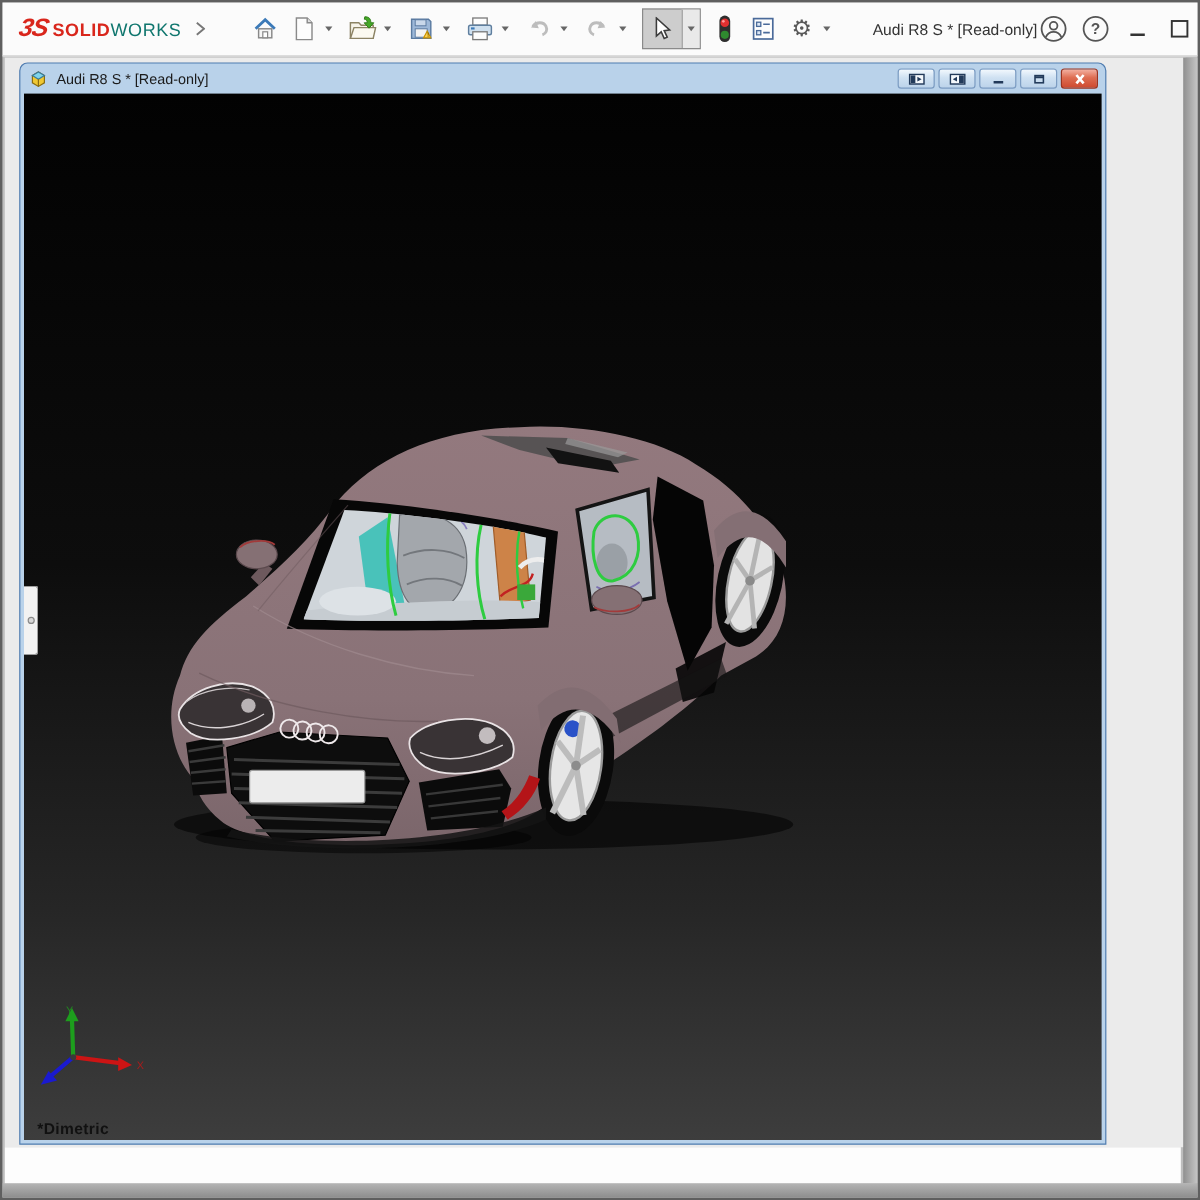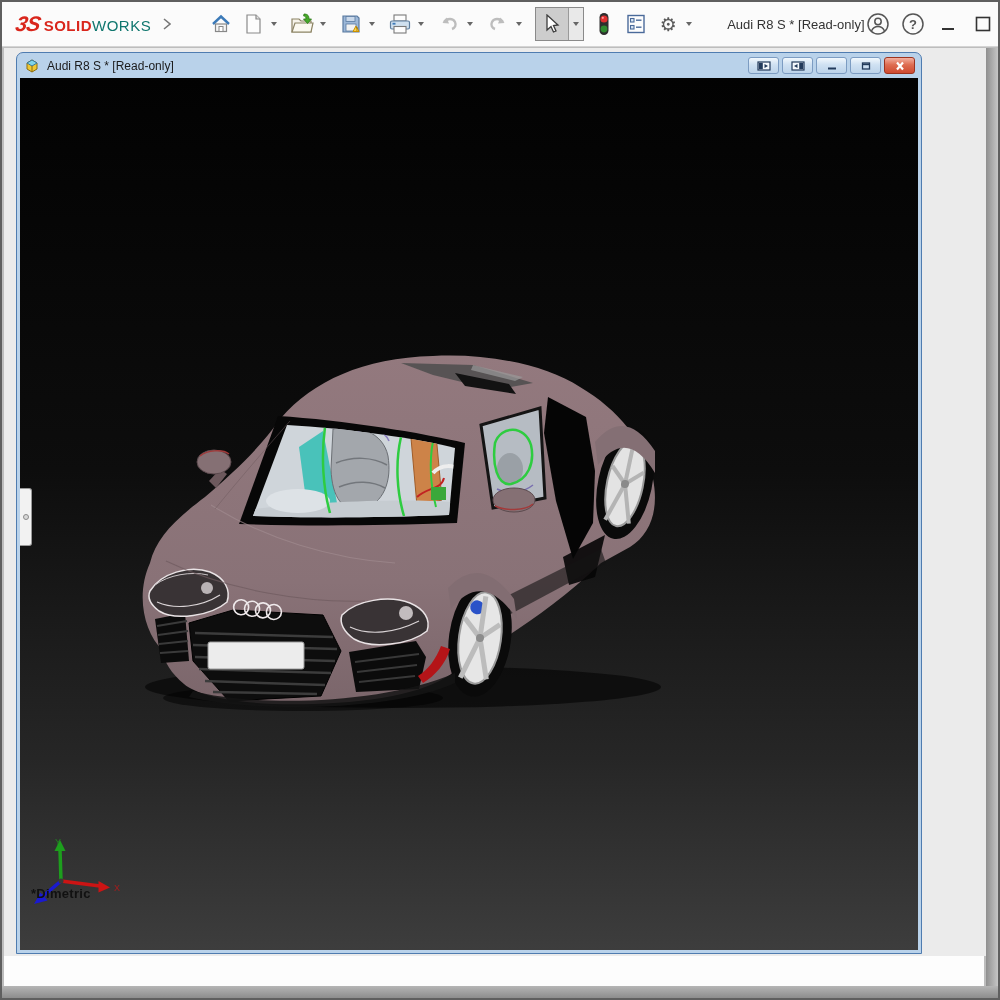--- a/index.html
+++ b/index.html
@@ -32,21 +32,21 @@
   .doctitle .txt{font-size:12px;color:#1b1b1b;margin-left:6px;}
   .docbtns{margin-left:auto;display:flex;gap:3px;align-items:center;}
   .dbtn{width:31px;height:17px;border:1px solid #7c9cc2;border-radius:3px;background:linear-gradient(#f2f8fd,#cfe1f2 45%,#bcd3ea);display:flex;align-items:center;justify-content:center;box-sizing:border-box;}
   .dbtn.close{background:linear-gradient(#f3b0a0,#de6d52 45%,#cf4a30);border-color:#9c3420;}
   .docbody{position:absolute;left:3px;right:3px;top:25px;bottom:3px;background:linear-gradient(#020202 0%,#0d0d0d 45%,#262626 78%,#3d3d3d 100%);overflow:hidden;}
   
   .ftab{position:absolute;left:0;top:410px;width:12px;height:58px;background:#f2f2f2;border:1px solid #9a9a9a;border-left:none;border-radius:0 3px 3px 0;display:flex;align-items:center;justify-content:center;box-sizing:border-box;}
   .ftab .dot{width:6px;height:6px;border-radius:50%;background:#d8d8d8;border:1px solid #8a8a8a;box-sizing:border-box;}
   .carwrap{position:absolute;left:113px;top:271px;width:560px;height:380px;}
   .triad{position:absolute;left:6px;top:758px;}
-  .orient{position:absolute;left:11px;top:808px;font-size:13px;font-weight:bold;color:#111;letter-spacing:.3px;}
+  .orient{position:absolute;left:11px;top:855px;font-size:13px;font-weight:bold;color:#111;letter-spacing:.3px;}
 </style>
 </head>
 <body>
 
 <div class="stage">
 
   <div class="toolbar">
     <div class="logo">
       <span class="mark">3S</span>
       <span class="b">SOLID</span>

